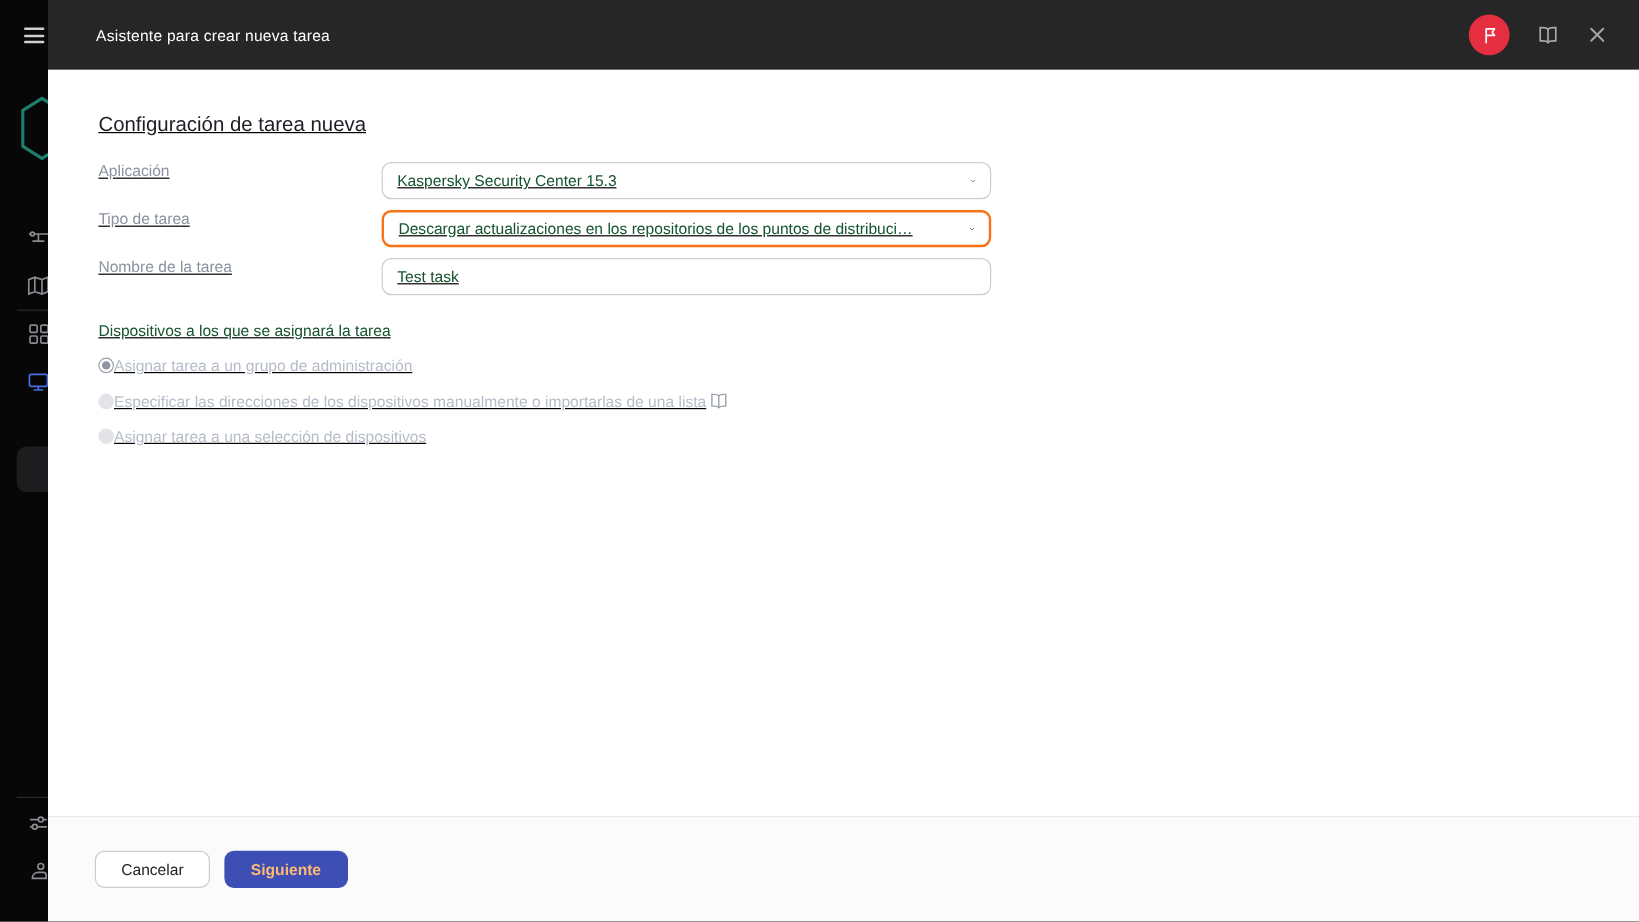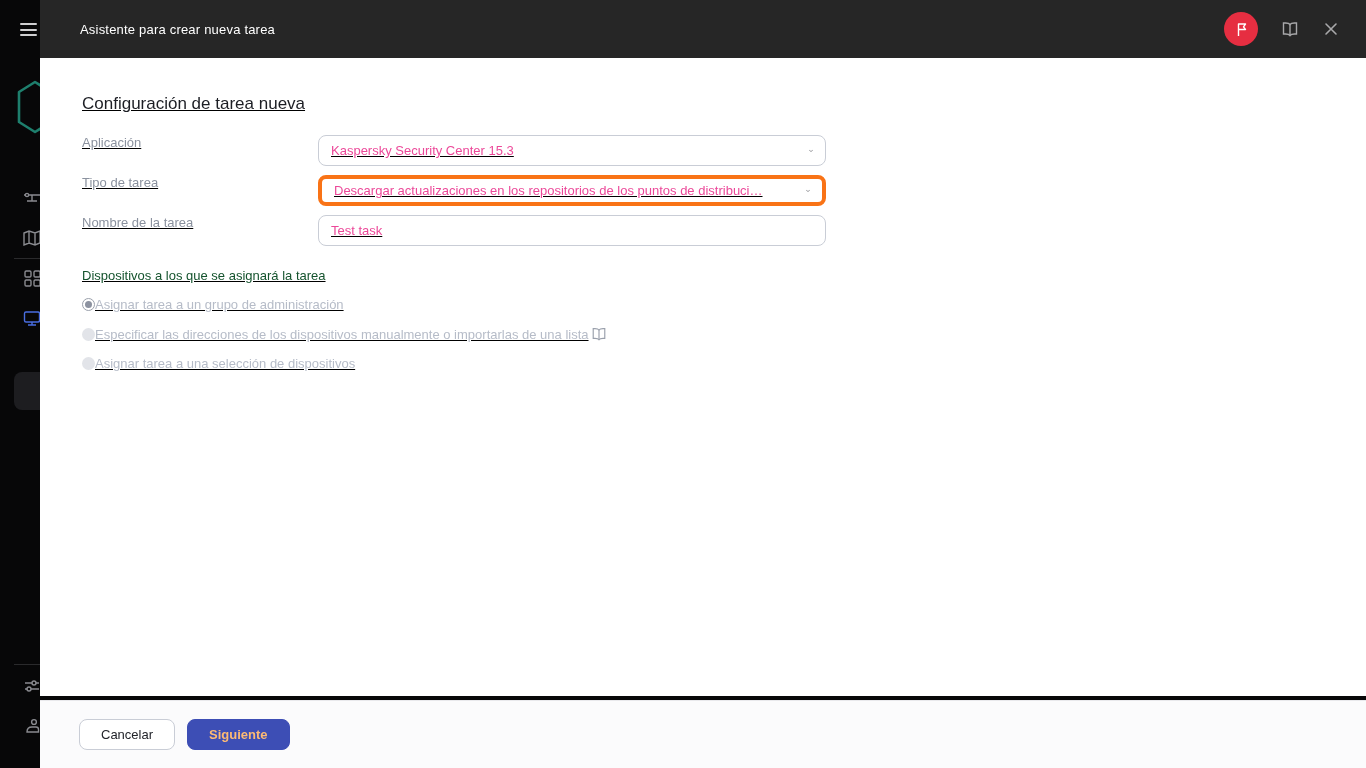--- a/index.html
+++ b/index.html
@@ -23,34 +23,34 @@
   .header-actions { margin-left:auto; display:flex; align-items:center; gap:23px; }
   .flag-badge { width:34px; height:34px; border-radius:50%; background:#e62e41; display:flex; align-items:center; justify-content:center; cursor:pointer; }
   .hdr-icon { width:18px; height:18px; color:#a8a8aa; cursor:pointer; display:block; }
 
   .modal-body { position:absolute; top:58px; left:0; right:0; bottom:72px; background:#ffffff; padding:36px 40px 0 42px; overflow:hidden;text-decoration:underline; }
   .page-heading { font-size:17px; font-weight:500; color:#1c1e24; margin-bottom:21px; }
 
   .form-row { display:flex; margin-bottom:9px; }
   .form-label { width:236px; color:#8b929f; font-size:13px; flex:none; }
   .field { width:508px; height:31px; border:1px solid #c9cdd6; border-radius:8px; background:#fff;
-           display:flex; align-items:center; padding:0 12px; font-size:13px; color:#ec4899; cursor:pointer; }
-  .field.focused { border:4px solid #f97316; }
+           display:flex; align-items:center; padding:0 12px; font-size:13px; color:#14532d; cursor:pointer; }
+  .field.focused { border:2px solid #f97316; }
   .field .val { white-space:nowrap; overflow:hidden; text-overflow:ellipsis; }
   .field .chev { margin-left:auto; flex:none; color:#2b2d35; padding-left:8px; }
   input.field { cursor:text; }
 
   .section-label { margin-top:22px; color:#14532d; font-size:13px; }
   .radio-row { display:flex; align-items:center; margin-top:14px; color:#b6bcc8; font-size:13px; }
   .radio { width:13px; height:13px; border-radius:50%; background:#e2e4e9; flex:none; position:relative; }
   .radio.selected { background:#fff; border:1px solid #9aa0ab; }
   .radio.selected::after { content:""; position:absolute; left:2px; top:2px; width:7px; height:7px; border-radius:50%; background:#8c92a0; }
   .inline-book { color:#9aa0ac; margin-left:2px; width:16px; height:16px; }
 
-  .modal-footer { position:absolute; left:0; right:0; bottom:0; height:68px; background:#fbfbfc; border-top:1px solid #e9e9ec;
+  .modal-footer { position:absolute; left:0; right:0; bottom:0; height:88px; background:#fbfbfc; border-top:1px solid #e9e9ec;
                   display:flex; align-items:center; gap:12px; padding-left:39px; }
   .btn { height:31px; border-radius:8px; font-size:13px; display:inline-flex; align-items:center; justify-content:center; padding:0 21px; cursor:pointer; }
   .btn-secondary { background:#fff; border:1px solid #c9cdd6; color:#22242a; }
   .btn-primary { background:#3d4eb5; border:1px solid #3d4eb5; color:#fdba74; font-weight:600; }
 </style>
 </head>
 <body>
 
 <div class="sidebar">
   <div class="hamburger">

